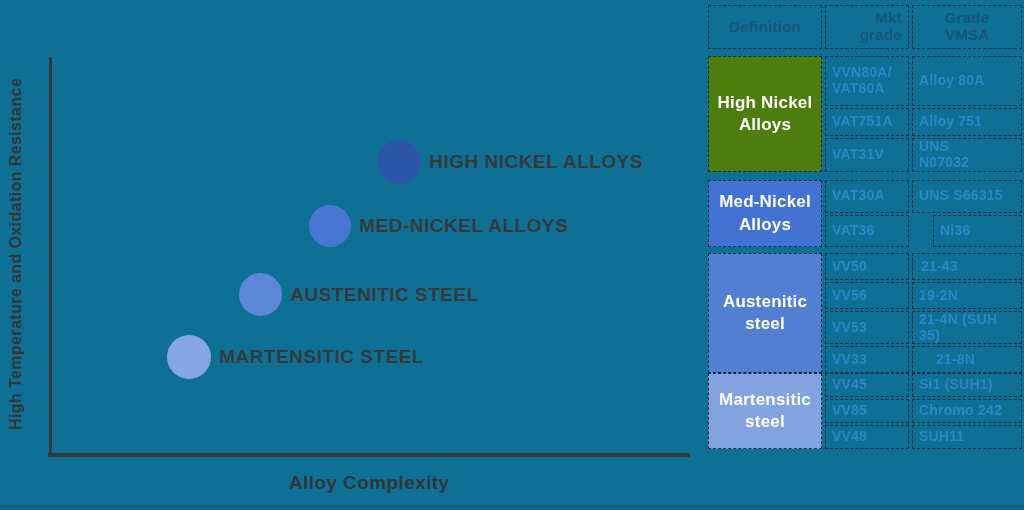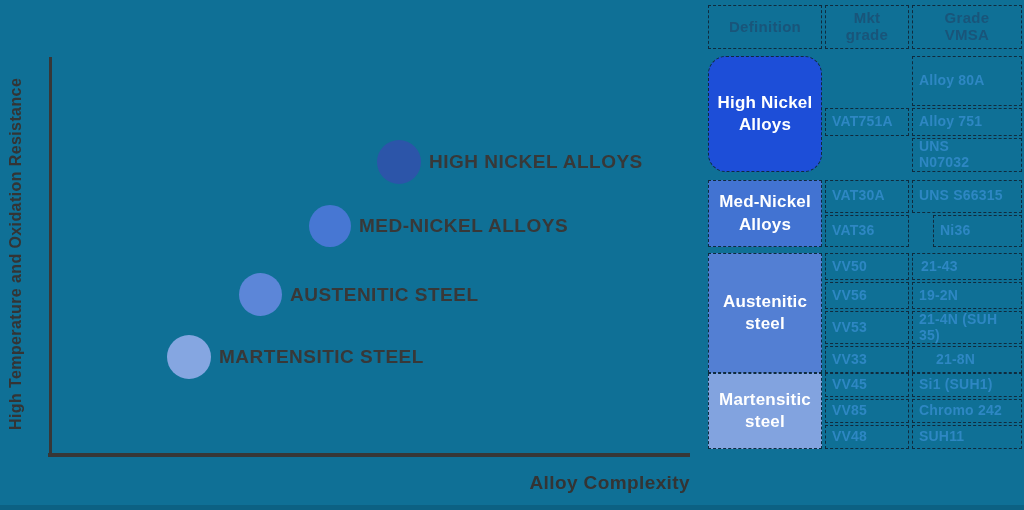--- a/index.html
+++ b/index.html
@@ -14,42 +14,42 @@
   .chart { position:absolute; left:0; top:0; width:700px; height:510px; }
   .axis-y { position:absolute; left:49px; top:57px; width:3px; height:399px; background:#373737; }
   .axis-x { position:absolute; left:48px; top:453px; width:642px; height:4px; background:#373737; }
   .y-label {
     position:absolute; left:2px; top:55px; width:28px; height:398px;
     writing-mode:vertical-rl; transform:rotate(180deg);
     display:flex; align-items:center; justify-content:center;
     color:#343434; font-size:16px; font-weight:bold; letter-spacing:0.4px; white-space:nowrap;
   }
   .x-label {
-    position:absolute; left:48px; top:472px; width:642px; text-align:right;
+    position:absolute; left:48px; top:472px; width:642px; text-align:center;
     color:#343434; font-size:19px; font-weight:bold; letter-spacing:0.4px;
   }
   .point { position:absolute; display:flex; align-items:center; gap:8px; white-space:nowrap; }
   .dot { border-radius:50%; flex:0 0 auto; }
   .p-high { left:377px; top:140px; } .p-high .dot { width:44px; height:44px; }
   .p-med  { left:309px; top:205px; } .p-med  .dot { width:42px; height:42px; }
   .p-aust { left:239px; top:273px; } .p-aust .dot { width:43px; height:43px; }
   .p-mart { left:167px; top:335px; } .p-mart .dot { width:44px; height:44px; }
   .plabel { color:#383838; font-size:19px; font-weight:bold; letter-spacing:0.5px; }
 
   
   .grades-table { position:absolute; left:708px; top:5px; width:314px; }
   .t-header, .t-group { display:grid; grid-template-columns:114px 84px 1fr; gap:2px 3px; }
   .t-header { height:44px; }
   .cell {
     border:1px dashed #0f2b3e; box-sizing:border-box;
     display:flex; align-items:center; white-space:pre-line;
     padding:2px 6px; line-height:1.12; overflow:hidden;
   }
   .head {
-    justify-content:center; text-align:center;
+    justify-content:center; text-align:right;
     color:#19557a; font-size:15px; font-weight:bold; letter-spacing:0.3px;
   }
   .def {
     justify-content:center; text-align:center;
     color:#ffffff; font-size:17px; font-weight:bold; line-height:1.3; letter-spacing:0.2px;
   }
   .val { color:#2e87c3; font-size:14px; font-weight:bold; letter-spacing:0.2px; }
   .g1 { margin-top:7px; height:116px; grid-template-rows:50px 28px 1fr; }
   .g2 { margin-top:8px; height:67px;  grid-template-rows:1fr 1fr; }
   .g3 { margin-top:6px; height:120px; grid-template-rows:27px 27px 33px 1fr; }
@@ -89,25 +89,28 @@
   <div class="grades-table">
 
     <div class="t-header">
       <div class="cell head">Definition</div>
       <div class="cell head">Mkt grade</div>
       <div class="cell head">Grade
 VMSA</div>
     </div>
 
     <div class="t-group g1">
-      <div class="cell def" style="grid-area: 1 / 1 / 4 / 2; background: #1d4ed8; border-radius: 18px;">High Nickel
+      <div class="cell def" style="grid-area: 1 / 1 / 4 / 2; background: #4d7c0f;">High Nickel
 Alloys</div>
+      <div class="cell val" style="grid-area:1/2;">VVN80A/
+VAT80A</div>
       <div class="cell val" style="grid-area:1/3;">Alloy 80A</div>
       <div class="cell val" style="grid-area:2/2;">VAT751A</div>
       <div class="cell val" style="grid-area:2/3;">Alloy 751</div>
+      <div class="cell val" style="grid-area:3/2;">VAT31V</div>
       <div class="cell val" style="grid-area:3/3;">UNS
 N07032</div>
     </div>
 
     <div class="t-group g2">
       <div class="cell def" style="grid-area: 1 / 1 / 3 / 2; background: rgb(66, 115, 210);">Med-Nickel
 Alloys</div>
       <div class="cell val" style="grid-area:1/2;">VAT30A</div>
       <div class="cell val" style="grid-area:1/3;">UNS S66315</div>
       <div class="cell val" style="grid-area:2/2;">VAT36</div>

